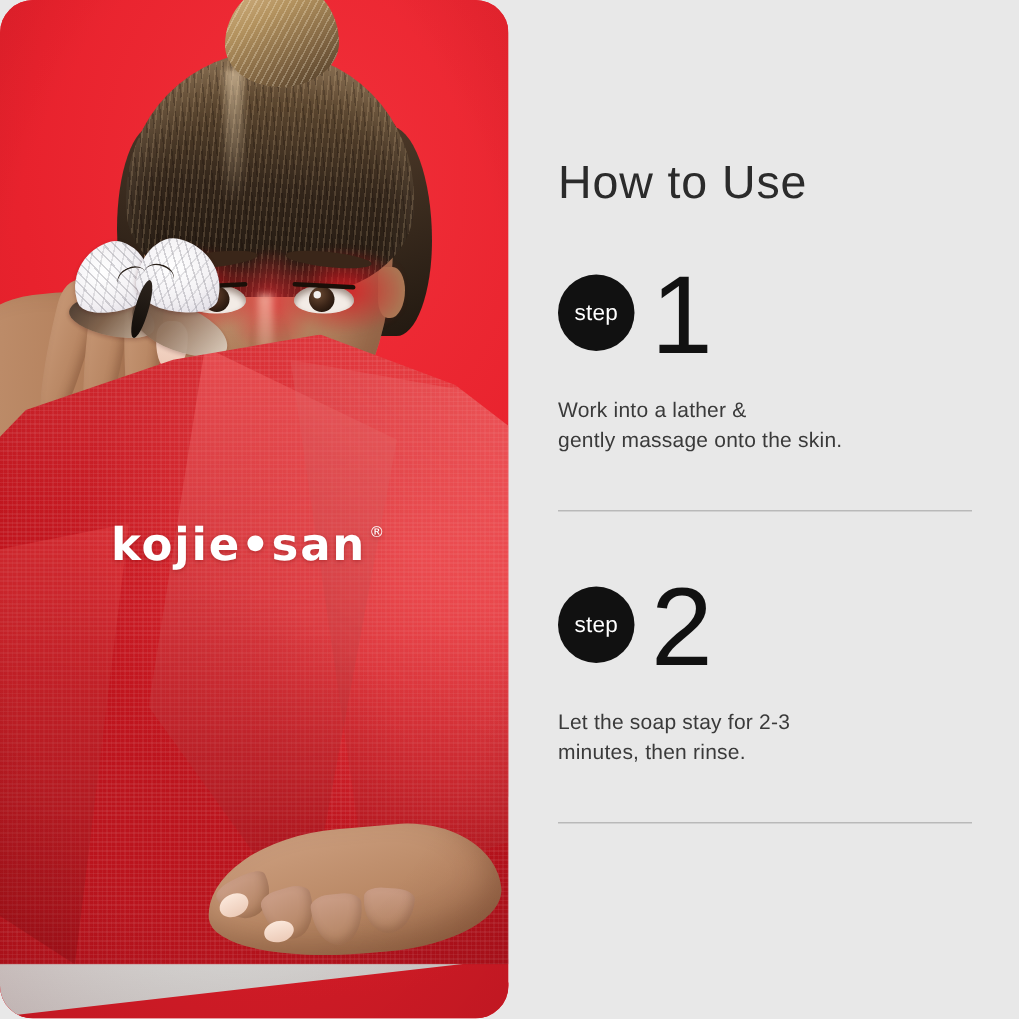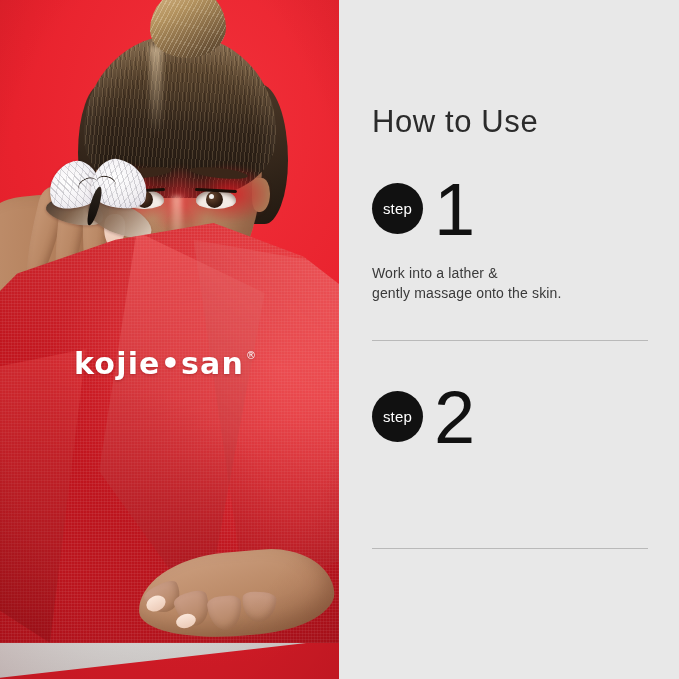--- a/index.html
+++ b/index.html
@@ -24,20 +24,21 @@
   }
 
   
   .photo-panel {
     position: relative;
     width: 339px;
     height: 679px;
     overflow: hidden;
     background: #ea2630;
     flex: 0 0 339px;
+    border-radius: 22px;
   }
 
   .photo-stage {
     position: absolute;
     inset: 0;
     overflow: hidden;
   }
 
   
   .backdrop {
@@ -721,18 +722,20 @@
 gently massage onto the skin.</div>
     </div>
 
     <div class="divider d1"></div>
 
     <div class="step-block two">
       <div class="step-head">
         <div class="step-badge">step</div>
         <div class="step-number">2</div>
       </div>
+      <div class="step-text">Let the soap stay for 2-3
+minutes, then rinse.</div>
     </div>
 
     <div class="divider d2"></div>
 
   </div>
 </div>
 
 </body></html>

